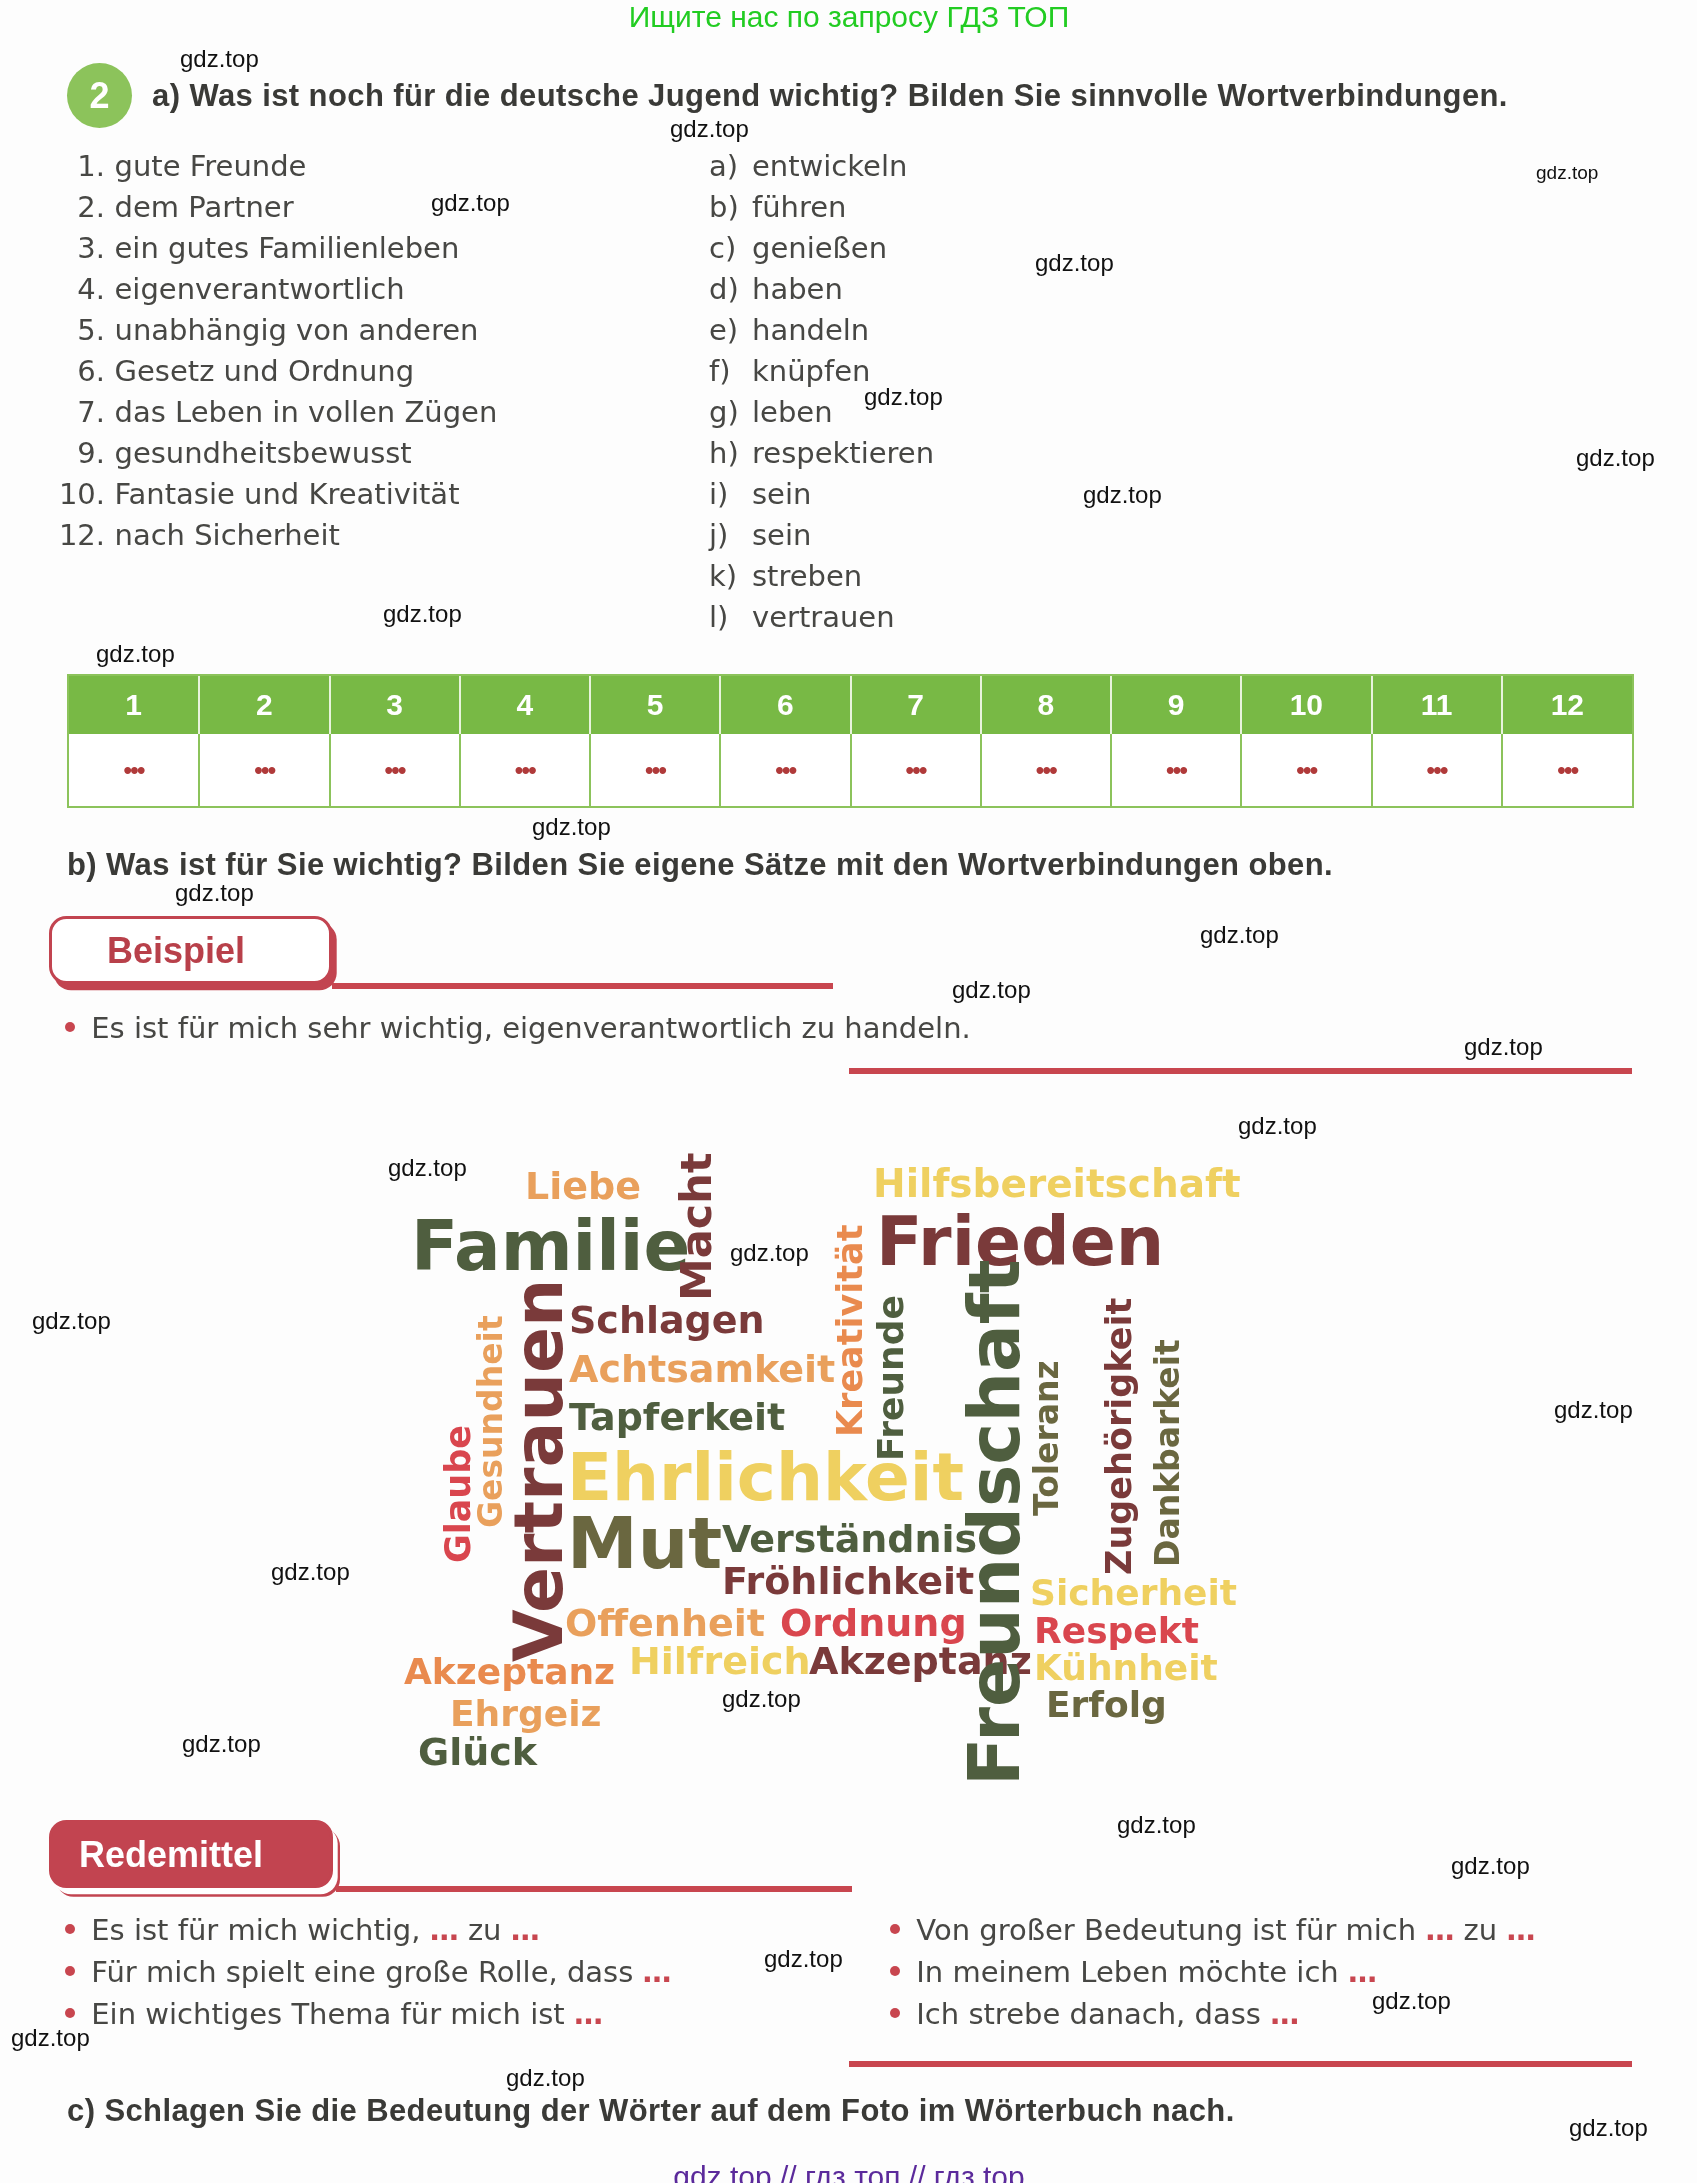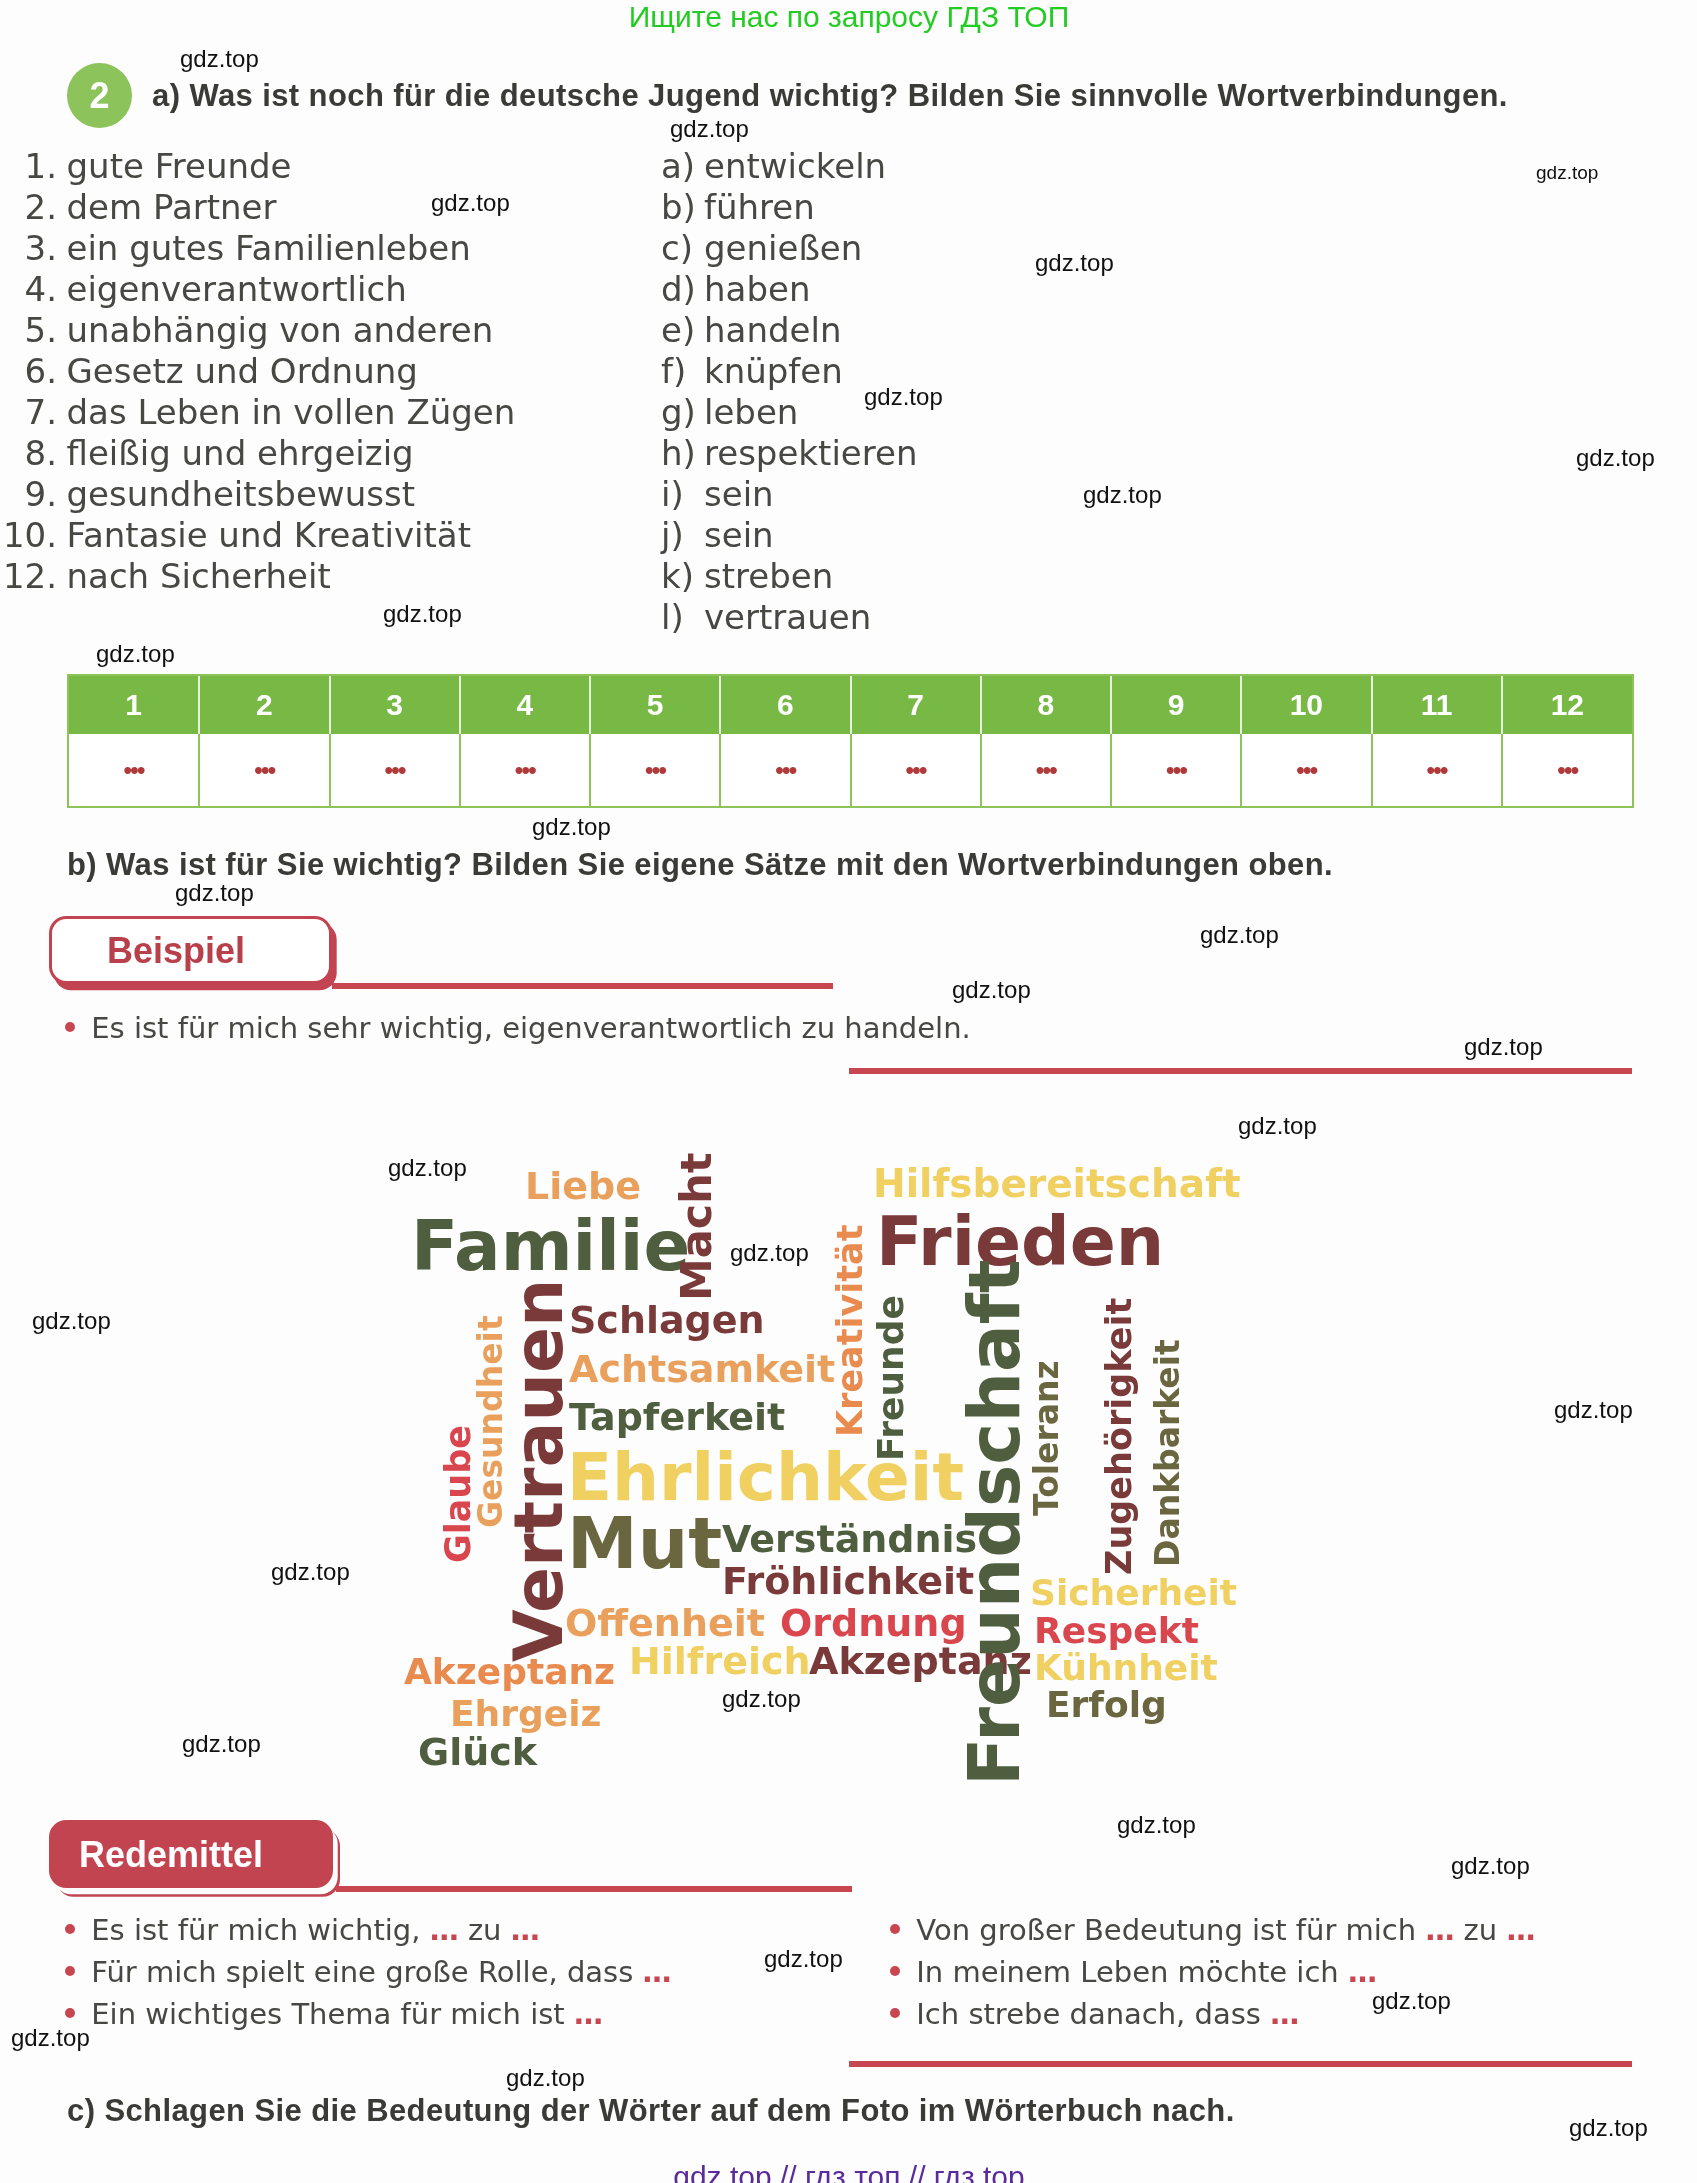--- a/index.html
+++ b/index.html
@@ -4,21 +4,21 @@
 <style>
   * { box-sizing: border-box; margin: 0; padding: 0; }
   html, body { width: 1698px; height: 2183px; background: #fdfdfd; overflow: hidden; }
   body { position: relative; font-family: "DejaVu Sans", sans-serif; color: #3d3d3a; }
   .abs { position: absolute; white-space: nowrap; }
   .banner { left: 0; width: 1698px; top: 0; text-align: center; font-family: "Liberation Sans", sans-serif; font-size: 30px; color: #22cc22; line-height: 33px; }
   .footer { left: 0; width: 1698px; top: 2160px; text-align: center; font-family: "Liberation Sans", sans-serif; font-size: 30px; color: #5b2a9b; line-height: 33px; }
   .wm { font-family: "Liberation Sans", sans-serif; color: #111; font-size: 24px; line-height: 25px; }
   .badge { left: 67px; top: 63px; width: 65px; height: 65px; border-radius: 50%; background: #8cc35b; color: #fff; font-family: "Liberation Sans", sans-serif; font-weight: bold; font-size: 36px; line-height: 65px; text-align: center; }
   .task { font-family: "Liberation Sans", sans-serif; font-weight: bold; font-size: 31px; color: #3a3a37; line-height: 38px; letter-spacing: 0.4px; }
-  .item { font-family: "DejaVu Sans", sans-serif; font-size: 34px; color: #474744; line-height: 38px; }
+  .item { font-family: "DejaVu Sans", sans-serif; font-size: 29px; color: #474744; line-height: 38px; padding-left: 48px; }
   .item .num { display: inline-block; min-width: 57px; text-align: right; margin-right: 9.5px; }
   .ans-table { left: 67px; top: 674px; width: 1567px; height: 134px; border: 2.4px solid #8cc35b; border-collapse: collapse; }
   .ans-table table { width: 100%; height: 100%; border-collapse: collapse; table-layout: fixed; }
   .ans-table th { background: #78b945; color: #fff; font-family: "Liberation Sans", sans-serif; font-weight: bold; font-size: 30px; height: 58px; border-left: 2.4px solid #e8f3dd; }
   .ans-table th:first-child, .ans-table td:first-child { border-left: none; }
   .ans-table td { background: #fff; color: #b03a3a; text-align: center; font-family: "Liberation Sans", sans-serif; font-weight: bold; font-size: 24px; letter-spacing: -1.6px; border-left: 2.4px solid #8cc35b; }
   .tag-box { border-radius: 17.4px; height: 68px; font-family: "Liberation Sans", sans-serif; font-weight: bold; font-size: 36px; line-height: 63px; padding-left: 55px; }
   .tag-outline { background: #fff; color: #b8404a; border: 3.2px solid #c24450; box-shadow: 4.7px 6.3px 0 #c24450; }
   .tag-filled { background: #c24450; color: #fff; border: 3.2px solid #c24450; box-shadow: 4.7px 6.3px 0 #fff, 7px 8.7px 0 #c24450; }
   .redline { background: #c8464f; height: 5.5px; }
@@ -37,21 +37,20 @@
 <div class="abs task" style="left:152px; top:77px;">a) Was ist noch für die deutsche Jugend wichtig? Bilden Sie sinnvolle Wortverbindungen.</div>
 
 <div class="abs" style="left:0; top:147px;">
   <div class="item" style="height:41px"><span class="num">1.</span><span>gute Freunde</span></div>
   <div class="item" style="height:41px"><span class="num">2.</span><span>dem Partner</span></div>
   <div class="item" style="height:41px"><span class="num">3.</span><span>ein gutes Familienleben</span></div>
   <div class="item" style="height:41px"><span class="num">4.</span><span>eigenverantwortlich</span></div>
   <div class="item" style="height:41px"><span class="num">5.</span><span>unabhängig von anderen</span></div>
   <div class="item" style="height:41px"><span class="num">6.</span><span>Gesetz und Ordnung</span></div>
   <div class="item" style="height:41px"><span class="num">7.</span><span>das Leben in vollen Zügen</span></div>
-  <div class="item" style="height:41px"><span class="num">8.</span><span>fleißig und ehrgeizig</span></div>
   <div class="item" style="height:41px"><span class="num">9.</span><span>gesundheitsbewusst</span></div>
   <div class="item" style="height:41px"><span class="num">10.</span><span>Fantasie und Kreativität</span></div>
   <div class="item" style="height:41px"><span class="num">12.</span><span>nach Sicherheit</span></div>
 </div>
 
 <div class="abs" style="left:661px; top:147px;">
   <div class="item" style="height:41px"><span style="display:inline-block;width:43px">a)</span><span>entwickeln</span></div>
   <div class="item" style="height:41px"><span style="display:inline-block;width:43px">b)</span><span>führen</span></div>
   <div class="item" style="height:41px"><span style="display:inline-block;width:43px">c)</span><span>genießen</span></div>
   <div class="item" style="height:41px"><span style="display:inline-block;width:43px">d)</span><span>haben</span></div>

